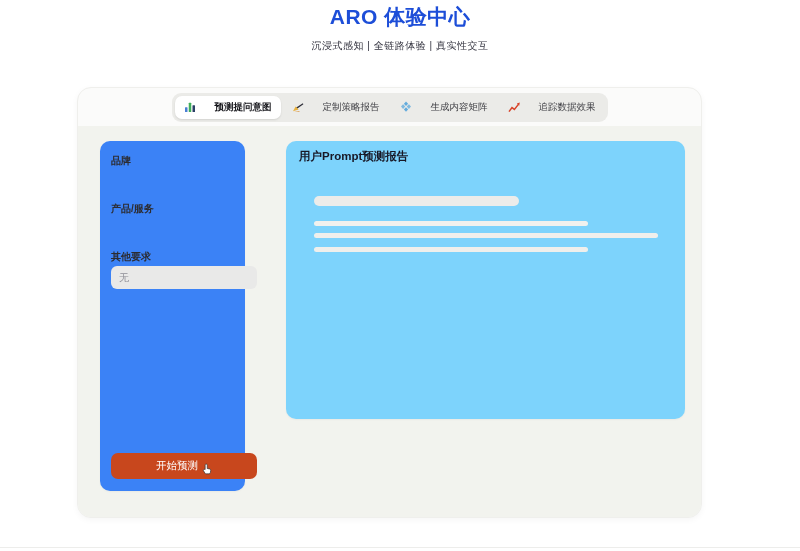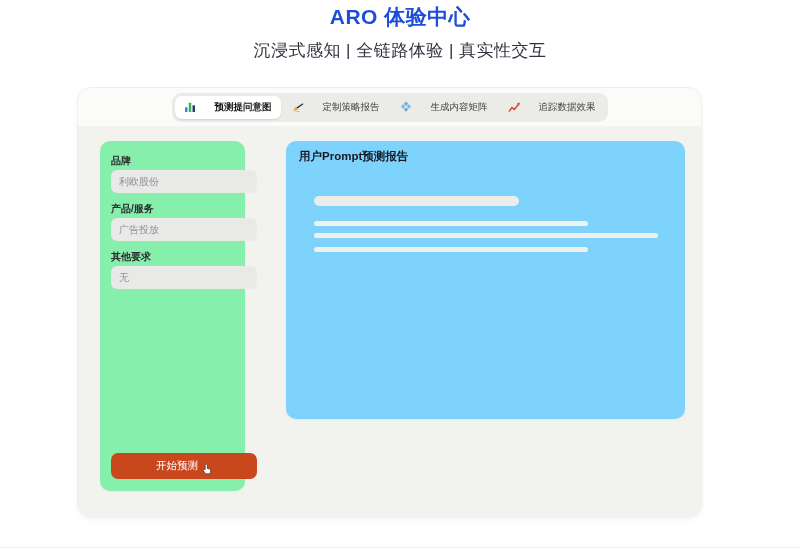--- a/index.html
+++ b/index.html
@@ -4,42 +4,42 @@
 <style>
   * { margin:0; padding:0; box-sizing:border-box; }
   html,body { width:800px; height:551px; background:#ffffff; overflow:hidden;
     font-family:"Liberation Sans","DejaVu Sans",sans-serif; }
   .stage { position:relative; width:800px; height:551px; }
 
   
   .page-title { position:absolute; top:3px; left:0; width:100%; text-align:center;
     font-size:21px; font-weight:bold; color:#1d4ed8; letter-spacing:0.5px; }
   .page-subtitle { position:absolute; top:39px; left:0; width:100%; text-align:center;
-    font-size:17px; color:#33333f; letter-spacing:0.5px; }
+    font-size:10px; color:#33333f; letter-spacing:0.5px; }
 
   
   .card { position:absolute; left:77px; top:87px; width:625px; height:431px;
     background:#fbfbfa; border:1px solid #efefec; border-radius:14px;
     box-shadow:0 2px 6px rgba(0,0,0,0.04); overflow:hidden; }
 
   
   .tabbar { position:relative; height:38px; display:flex; justify-content:center; align-items:center; }
   .tab-pill { display:flex; align-items:center; background:#ebebe8; border-radius:9px; padding:3px; gap:2px; }
   .tab { display:flex; align-items:center; gap:19px; padding:5px 9px; border-radius:7px;
     font-size:9.5px; color:#3d3d42; cursor:pointer; white-space:nowrap; }
   .tab.active { background:#ffffff; color:#17171c; font-weight:bold;
     box-shadow:0 1px 2px rgba(0,0,0,0.10); }
   .tab svg { display:block; }
 
   
   .card-body { position:absolute; left:0; top:38px; right:0; bottom:0; background:#f2f3ee; }
 
   
   .form-panel { position:absolute; left:22px; top:15px; width:145px; height:350px;
-    background:#86efac; border-radius:10px; box-shadow:0 1px 2px rgba(0,0,0,0.04); }
+    background:#3b82f6; border-radius:10px; box-shadow:0 1px 2px rgba(0,0,0,0.04); }
   .f-label { position:absolute; left:11px; font-size:10px; font-weight:bold; color:#2c2c31; }
   .f-input { position:absolute; left:11px; width:146px; height:23px; background:#e9e9e8;
     border:none; border-radius:6px; font-size:10px; color:#8f8f97; padding:0 8px;
     font-family:"Liberation Sans","DejaVu Sans",sans-serif; outline:none; }
   .lbl-0 { top:13px; } .inp-0 { top:29px; }
   .lbl-1 { top:61px; } .inp-1 { top:77px; }
   .lbl-2 { top:109px; } .inp-2 { top:125px; }
   .submit-btn { position:absolute; left:11px; top:312px; width:146px; height:26px;
     background:#c8471d; border:none; border-radius:7px; color:#ffffff;
     font-size:10.5px; font-weight:normal; cursor:pointer;
@@ -119,23 +119,21 @@
           <span>追踪数据效果</span>
         </div>
 
       </div>
     </div>
 
     <div class="card-body">
 
       <div class="form-panel">
         <div class="f-label lbl-0">品牌</div>
-        <input class="f-input inp-0" value="利欧股份" style="">
         <div class="f-label lbl-1">产品/服务</div>
-        <input class="f-input inp-1" value="广告投放" style="">
         <div class="f-label lbl-2">其他要求</div>
         <input class="f-input inp-2" value="无" style="">
 
         <button class="submit-btn">
           <span>开始预测</span>
           <span class="cursor-glyph">
             <svg width="11" height="12" viewBox="0 0 14 15">
               <path d="M5.3,1.2 c0.9,0 1.4,0.6 1.4,1.4 v4.2 l3.1,0.7 c0.9,0.2 1.5,0.9 1.3,1.8 l-0.5,2.9 c-0.1,0.9-0.9,1.5-1.8,1.5 h-3.4 c-0.7,0-1.3-0.3-1.6-0.9 L1.9,9.8 c-0.6-0.9,0.2-2,1.2-1.8 l0.9,0.2 v-5.6 c0-0.8,0.5-1.4,1.3-1.4 z" fill="#ffffff" stroke="#333333" stroke-width="0.9"></path>
             </svg>
           </span>

